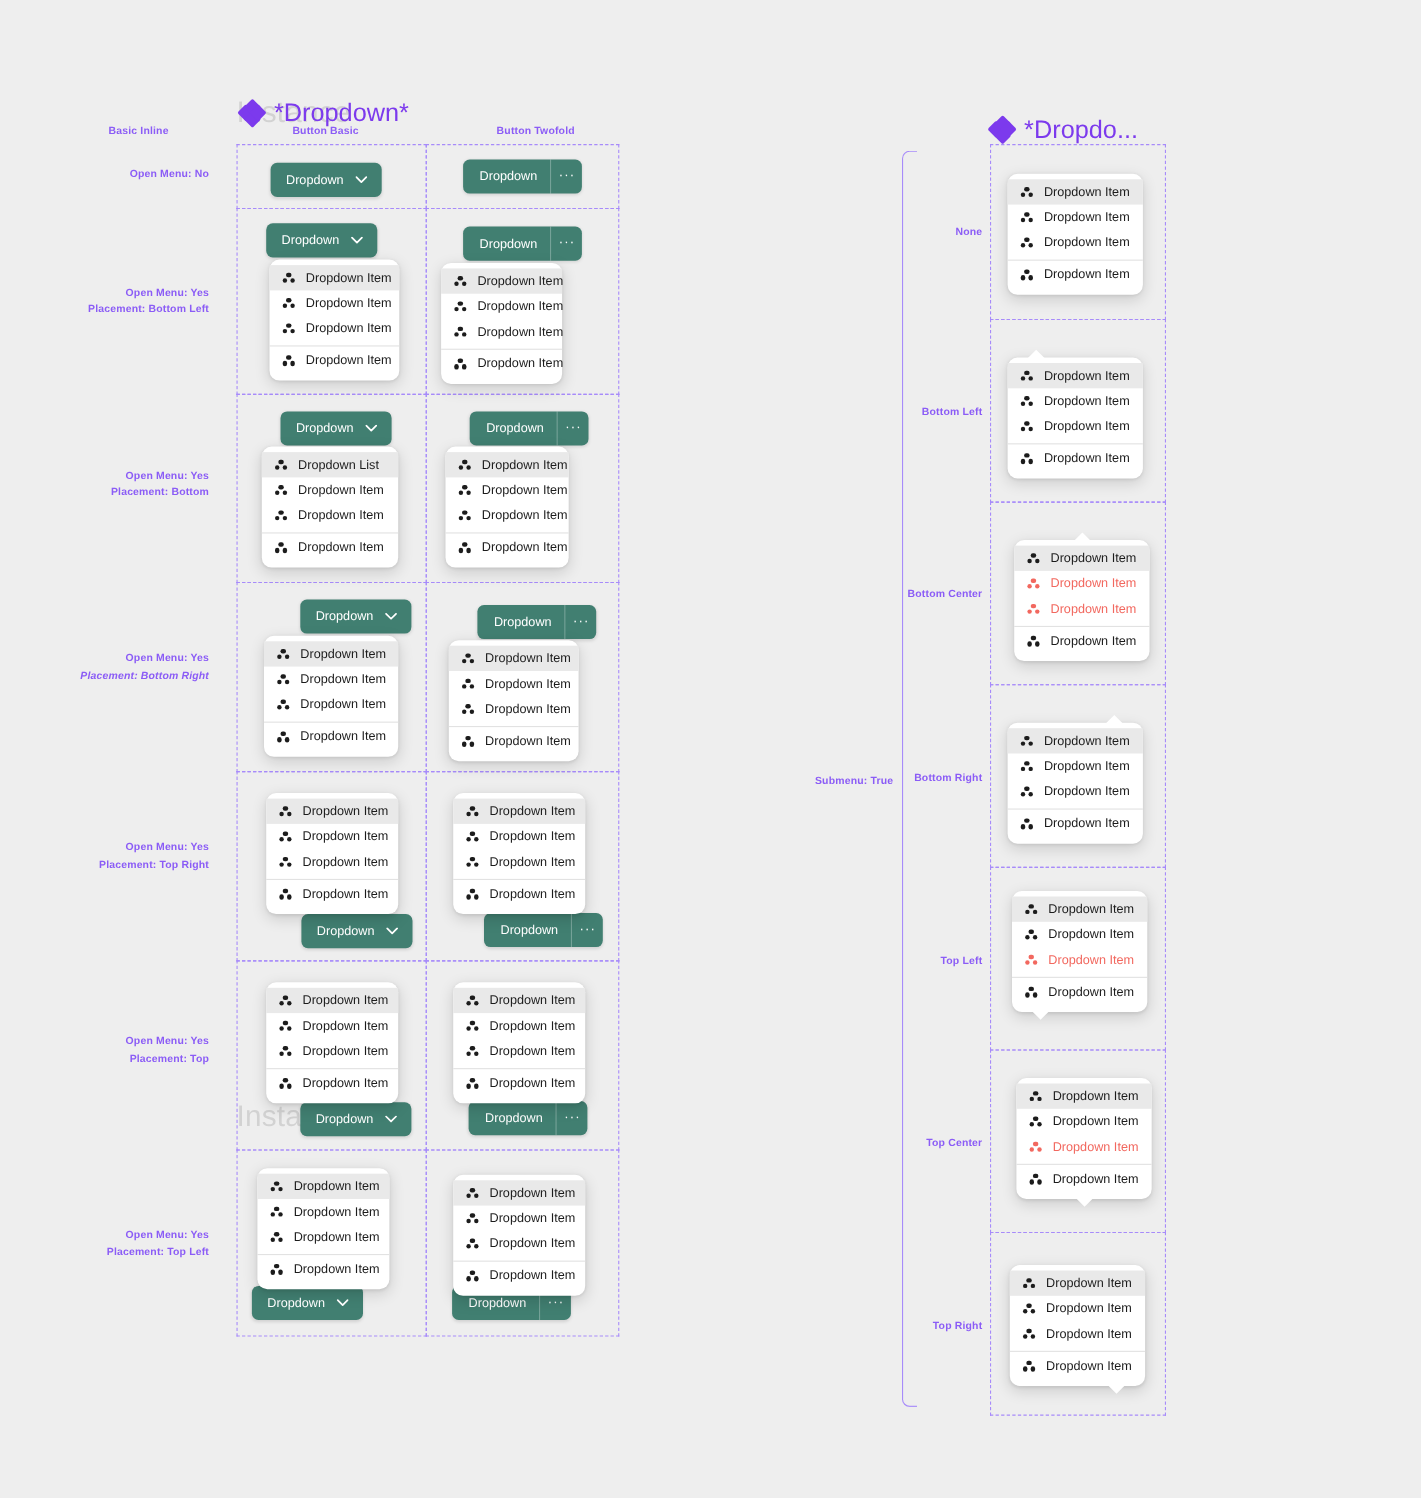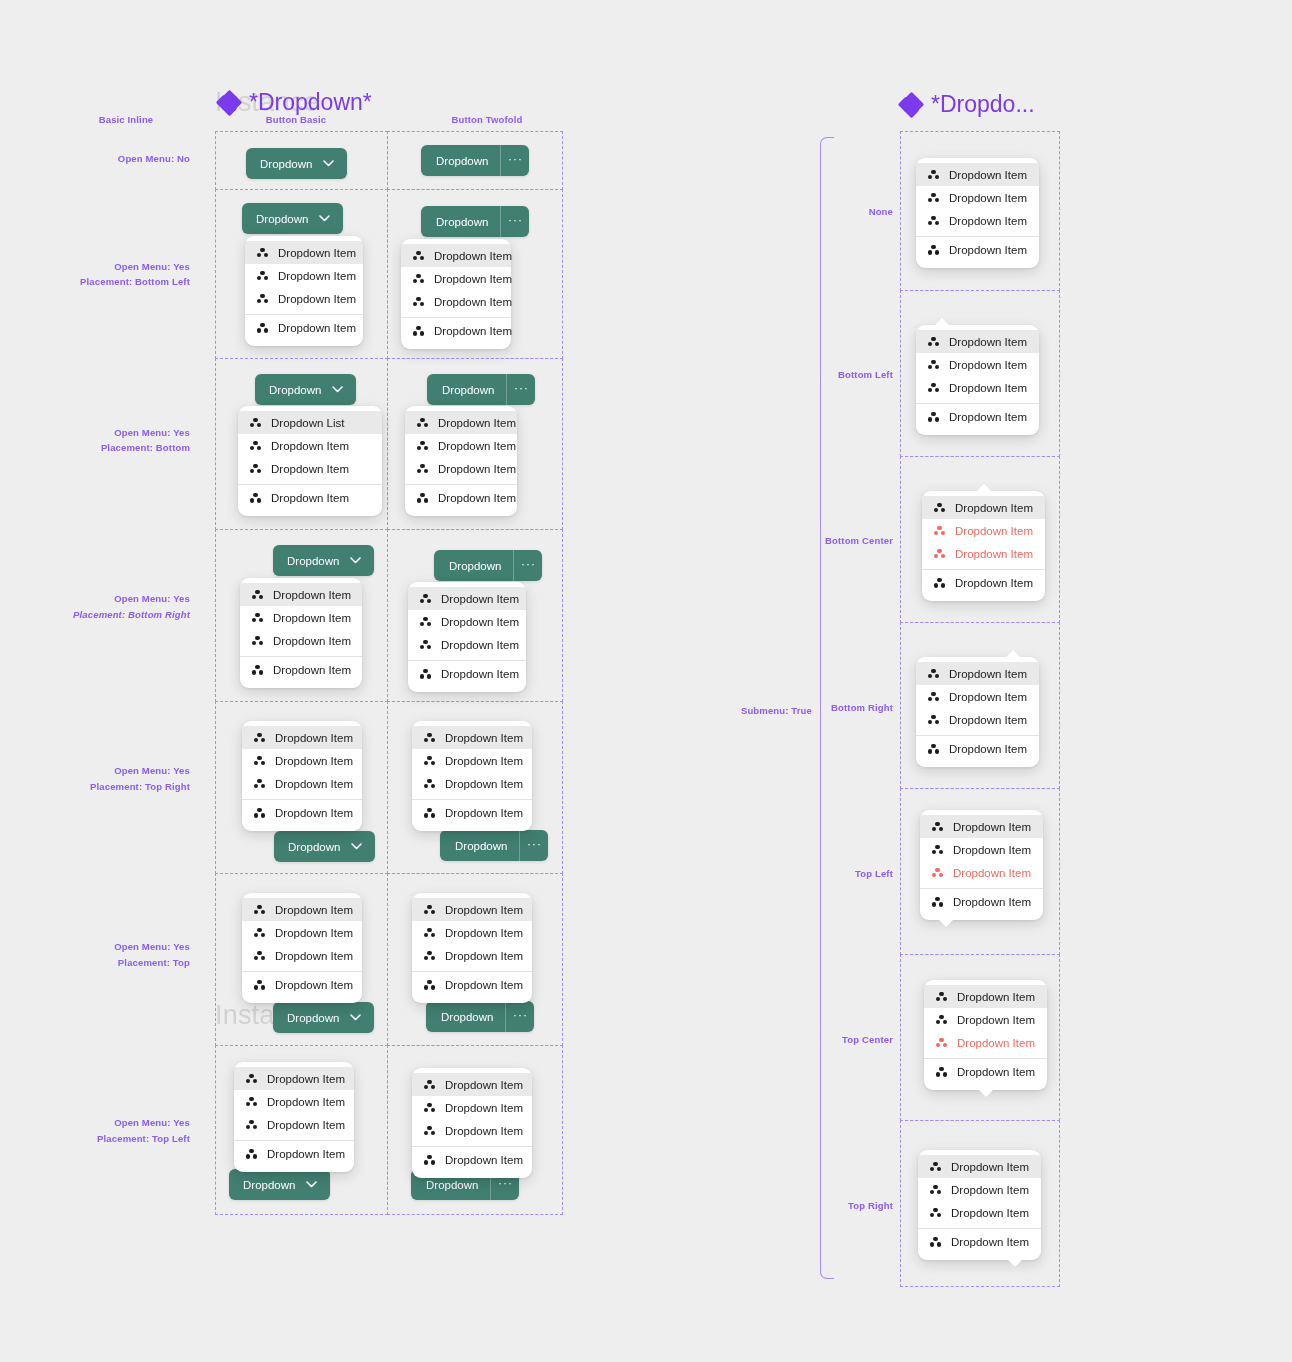--- a/index.html
+++ b/index.html
@@ -54,21 +54,21 @@
   .diamond-logo i{
     position:absolute;width:11px;height:11px;
     background:#7c3aed;transform:rotate(45deg);
     border-radius:1.5px;
   }
   .diamond-logo i:nth-child(1){left:0;top:5.5px;}
   .diamond-logo i:nth-child(2){left:5.5px;top:0;}
   .diamond-logo i:nth-child(3){left:5.5px;top:11px;}
   .diamond-logo i:nth-child(4){left:11px;top:5.5px;}
   .st-left{left:218px;top:89px;justify-content:center;}
-  .st-right{left:900px;top:91px;}
+  .st-right{left:900px;top:104px;}
 
   
   .lbl{
     position:absolute;
     color:#8b5cf6;
     font-size:9.5px;
     font-weight:600;
     letter-spacing:.15px;
     white-space:nowrap;
     z-index:3;
@@ -315,21 +315,21 @@
     </div>
 
   <div class="btn" style="left:255px;top:374px;">
     <span class="btn-label">Dropdown</span>
     <span class="chev">
       <svg width="11" height="7" viewBox="0 0 11 7">
           <path d="M1 1l4.5 4.5L10 1" stroke="#fff" stroke-width="1.6" fill="none" stroke-linecap="round" stroke-linejoin="round"></path>
         </svg>
     </span>
   </div>
-  <div class="menu mm" style="left:238px;top:406px;width:144px;">
+  <div class="menu mm" style="left:238px;top:406px;width:124px;">
       <div class="menu-item active">
         <span class="tri-icon">
           <i></i>
           <i></i>
           <i></i>
         </span>
         <span>Dropdown List</span>
       </div>
       <div class="menu-item">
         <span class="tri-icon">

